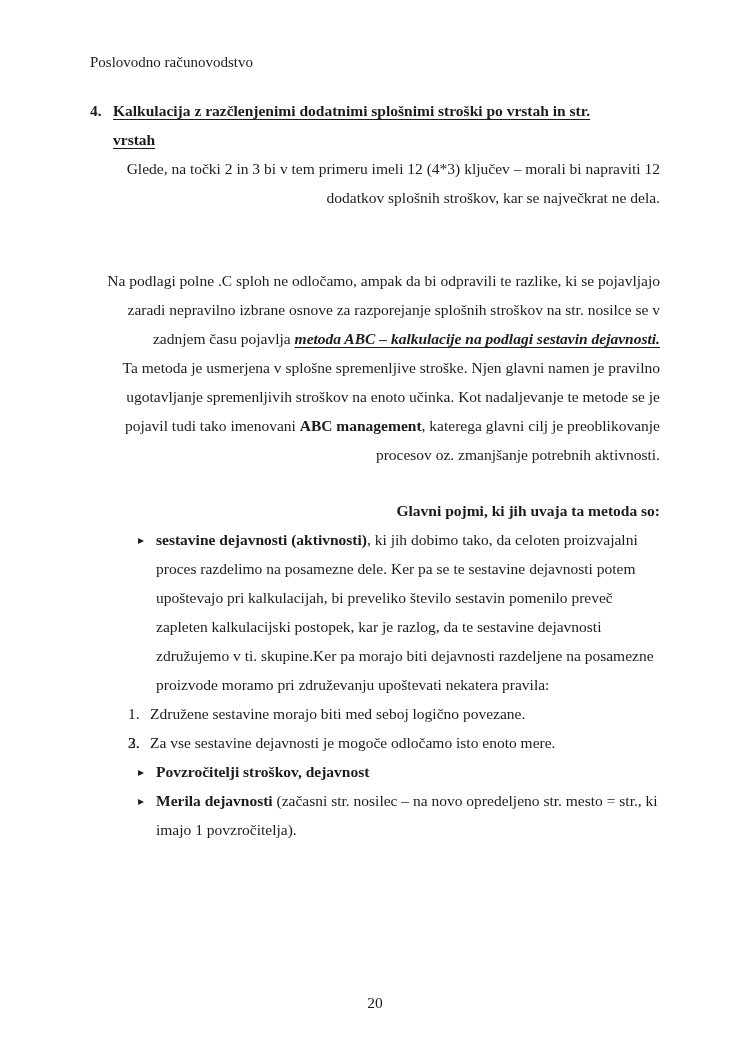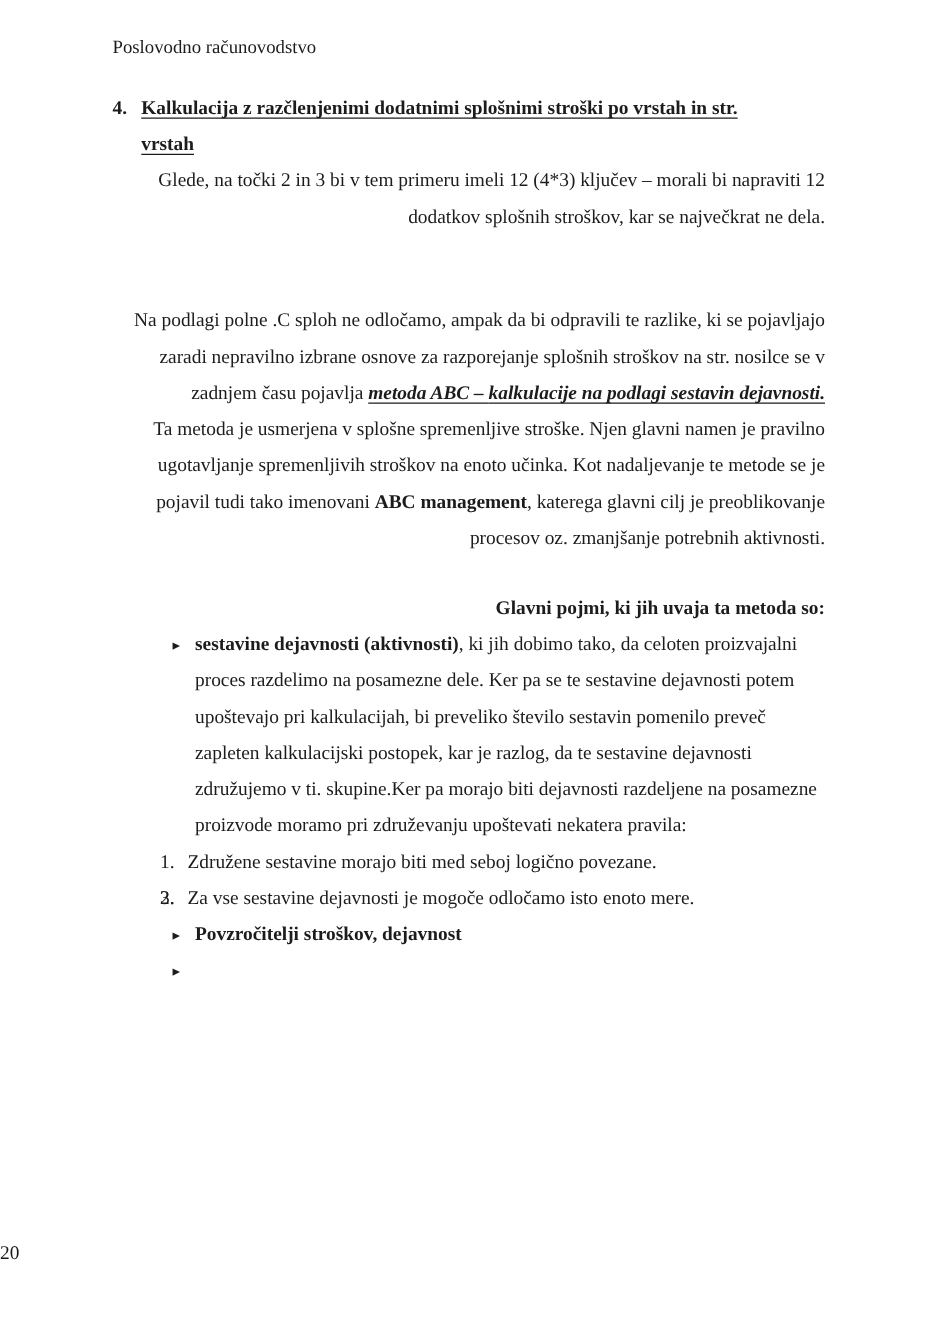--- a/index.html
+++ b/index.html
@@ -6,21 +6,21 @@
   .page {
     position: relative;
     width: 750px;
     height: 1061px;
     background: #ffffff;
     color: #1c1c1c;
     font-family: "Liberation Serif", "DejaVu Serif", serif;
     font-size: 15.5px;
     line-height: 29px;
     box-sizing: border-box;
-    padding: 28px 90px 0 90px;
+    padding: 52px 90px 0 90px;
     overflow: hidden;
   }
   .doc-header {
     line-height: 20px;
     font-size: 15px;
   }
   .heading {
     position: relative;
     margin-top: 24px;
     font-weight: bold;
@@ -53,20 +53,21 @@
   .num-item .num {
     position: absolute;
     left: 38px;
     top: 0;
   }
   .page-number {
     position: absolute;
     top: 993px;
     left: 0;
     width: 100%;
+    text-align: center;
     line-height: 20px;
   }
   
   .seg-u { text-underline-offset: 3px; font-style: italic; }
 </style>
 </head>
 <body>
 
 <div class="page">
 
@@ -107,17 +108,18 @@
     <span><span>Za vse sestavine dejavnosti je mogoče odločamo isto enoto mere.</span></span>
   </div>
 
   <div class="bullet">
     <span class="marker">▸</span>
     <span><span style="font-weight: bold;">Povzročitelji stroškov, dejavnost</span></span>
   </div>
 
   <div class="bullet">
     <span class="marker">▸</span>
+    <span><span style="font-weight: bold;">Merila dejavnosti</span><span> (začasni str. nosilec – na novo opredeljeno str. mesto = str., ki imajo 1 povzročitelja).</span></span>
   </div>
 
   <div class="page-number">20</div>
 
 </div>
 
 </body></html>

